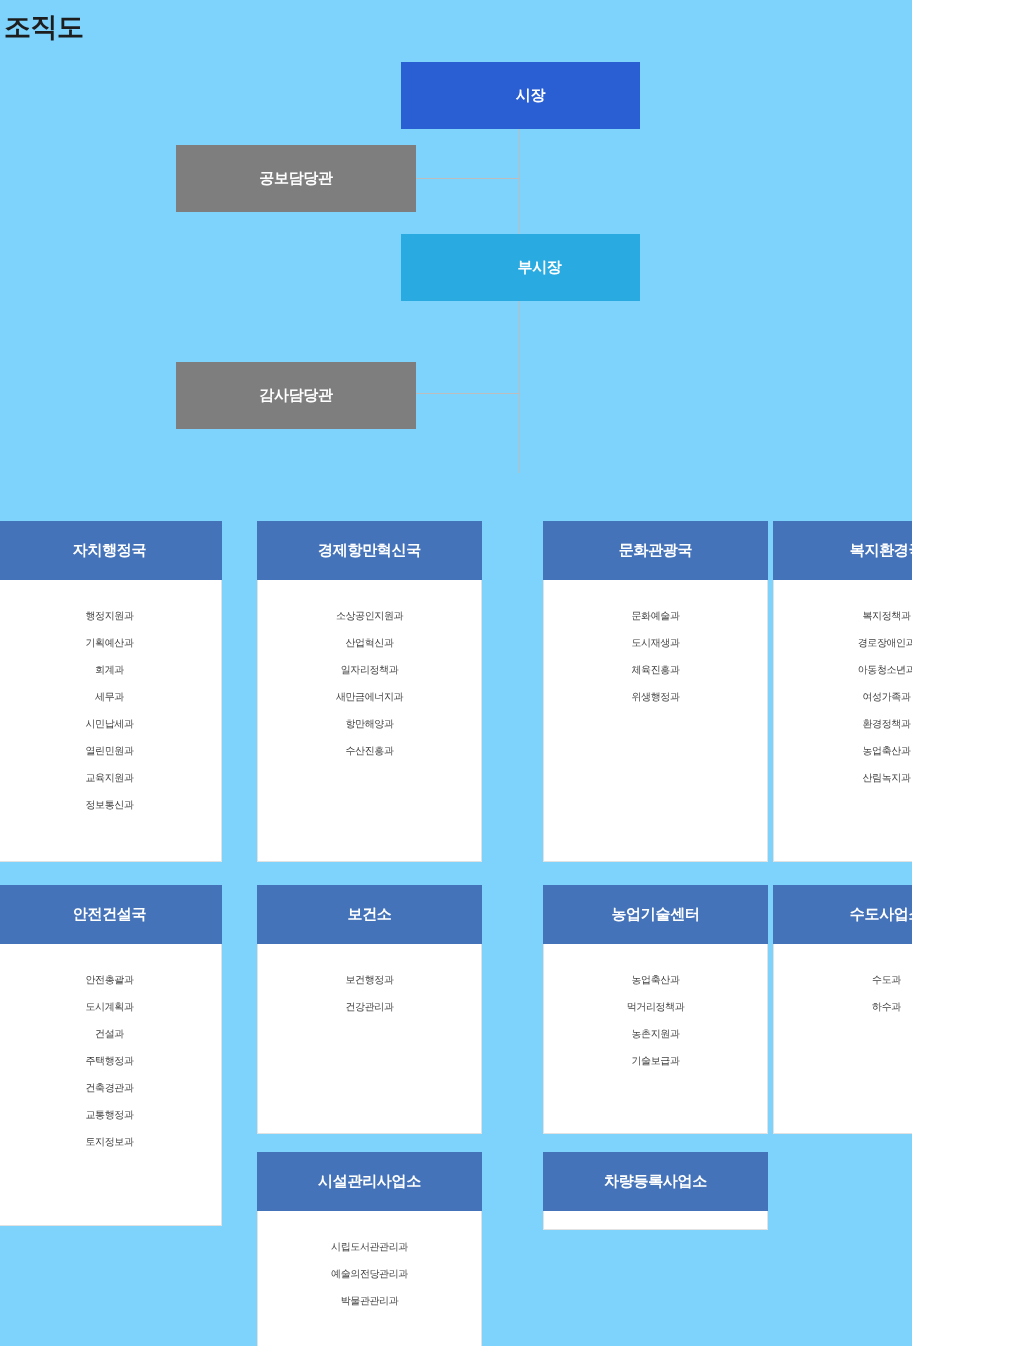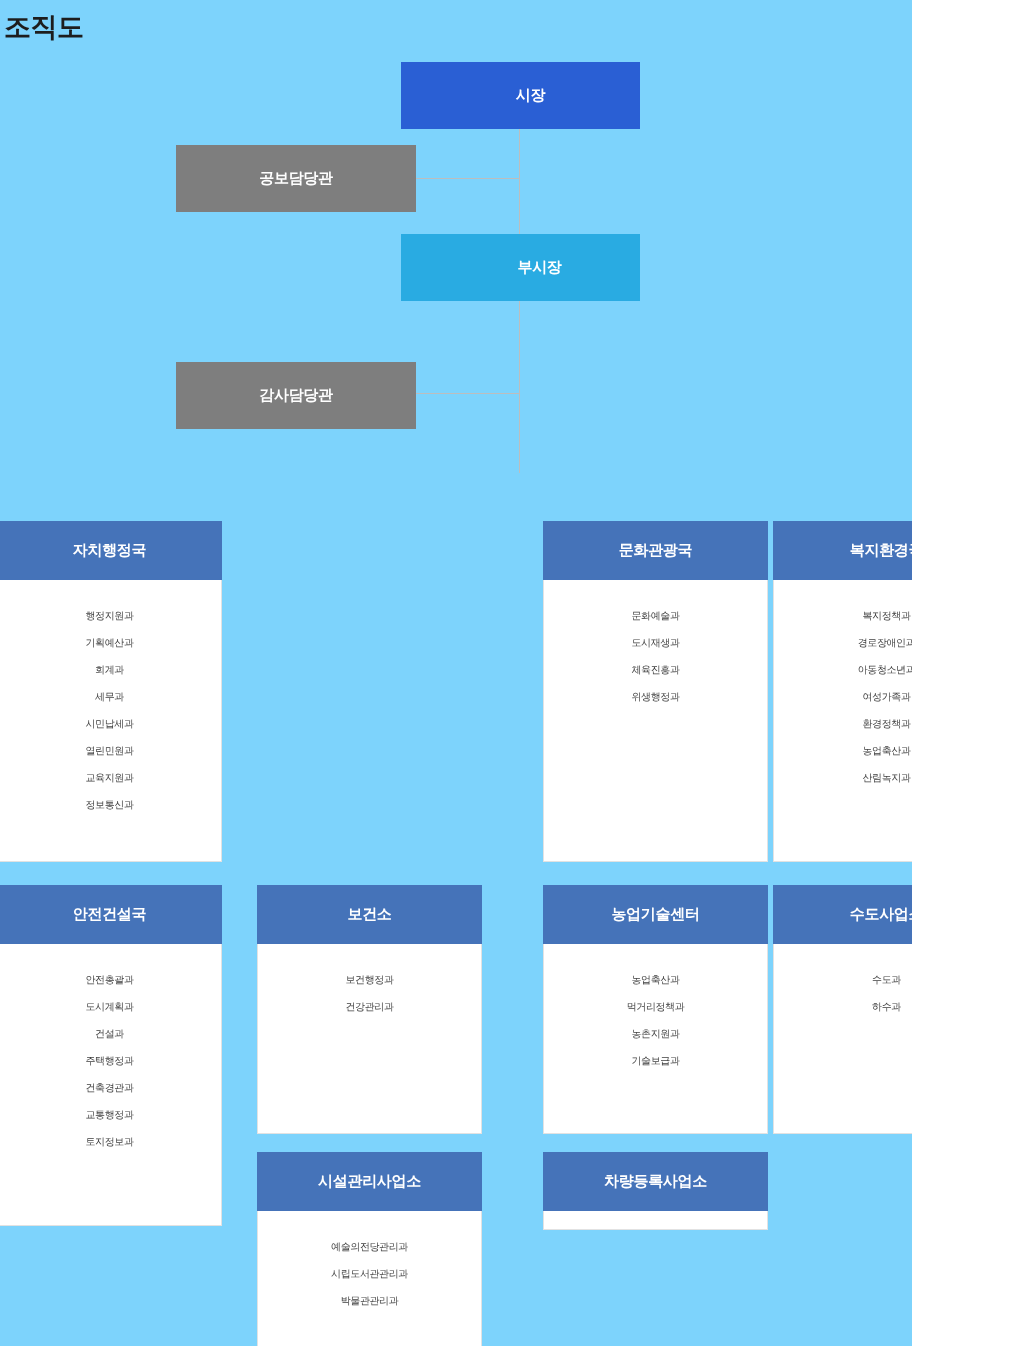--- a/index.html
+++ b/index.html
@@ -138,20 +138,31 @@
       <div class="dept-item">기획예산과</div>
       <div class="dept-item">회계과</div>
       <div class="dept-item">세무과</div>
       <div class="dept-item">시민납세과</div>
       <div class="dept-item">열린민원과</div>
       <div class="dept-item">교육지원과</div>
       <div class="dept-item">정보통신과</div>
     </div>
   </div>
 
+  <div class="dept col2 rowA">
+    <div class="dept-head">경제항만혁신국</div>
+    <div class="dept-body">
+      <div class="dept-item">소상공인지원과</div>
+      <div class="dept-item">산업혁신과</div>
+      <div class="dept-item">일자리정책과</div>
+      <div class="dept-item">새만금에너지과</div>
+      <div class="dept-item">항만해양과</div>
+      <div class="dept-item">수산진흥과</div>
+    </div>
+  </div>
 
   <div class="dept col3 rowA">
     <div class="dept-head">문화관광국</div>
     <div class="dept-body">
       <div class="dept-item">문화예술과</div>
       <div class="dept-item">도시재생과</div>
       <div class="dept-item">체육진흥과</div>
       <div class="dept-item">위생행정과</div>
     </div>
   </div>
@@ -204,22 +215,22 @@
     <div class="dept-head">수도사업소</div>
     <div class="dept-body">
       <div class="dept-item">수도과</div>
       <div class="dept-item">하수과</div>
     </div>
   </div>
 
   <div class="dept col2 rowC">
     <div class="dept-head">시설관리사업소</div>
     <div class="dept-body">
+      <div class="dept-item">시립도서관관리과</div>
       <div class="dept-item">예술의전당관리과</div>
-      <div class="dept-item">시립도서관관리과</div>
       <div class="dept-item">박물관관리과</div>
     </div>
   </div>
 
   <div class="dept col3 rowC-stub">
     <div class="dept-head">차량등록사업소</div>
     <div class="dept-body"></div>
   </div>
 
 </div>

